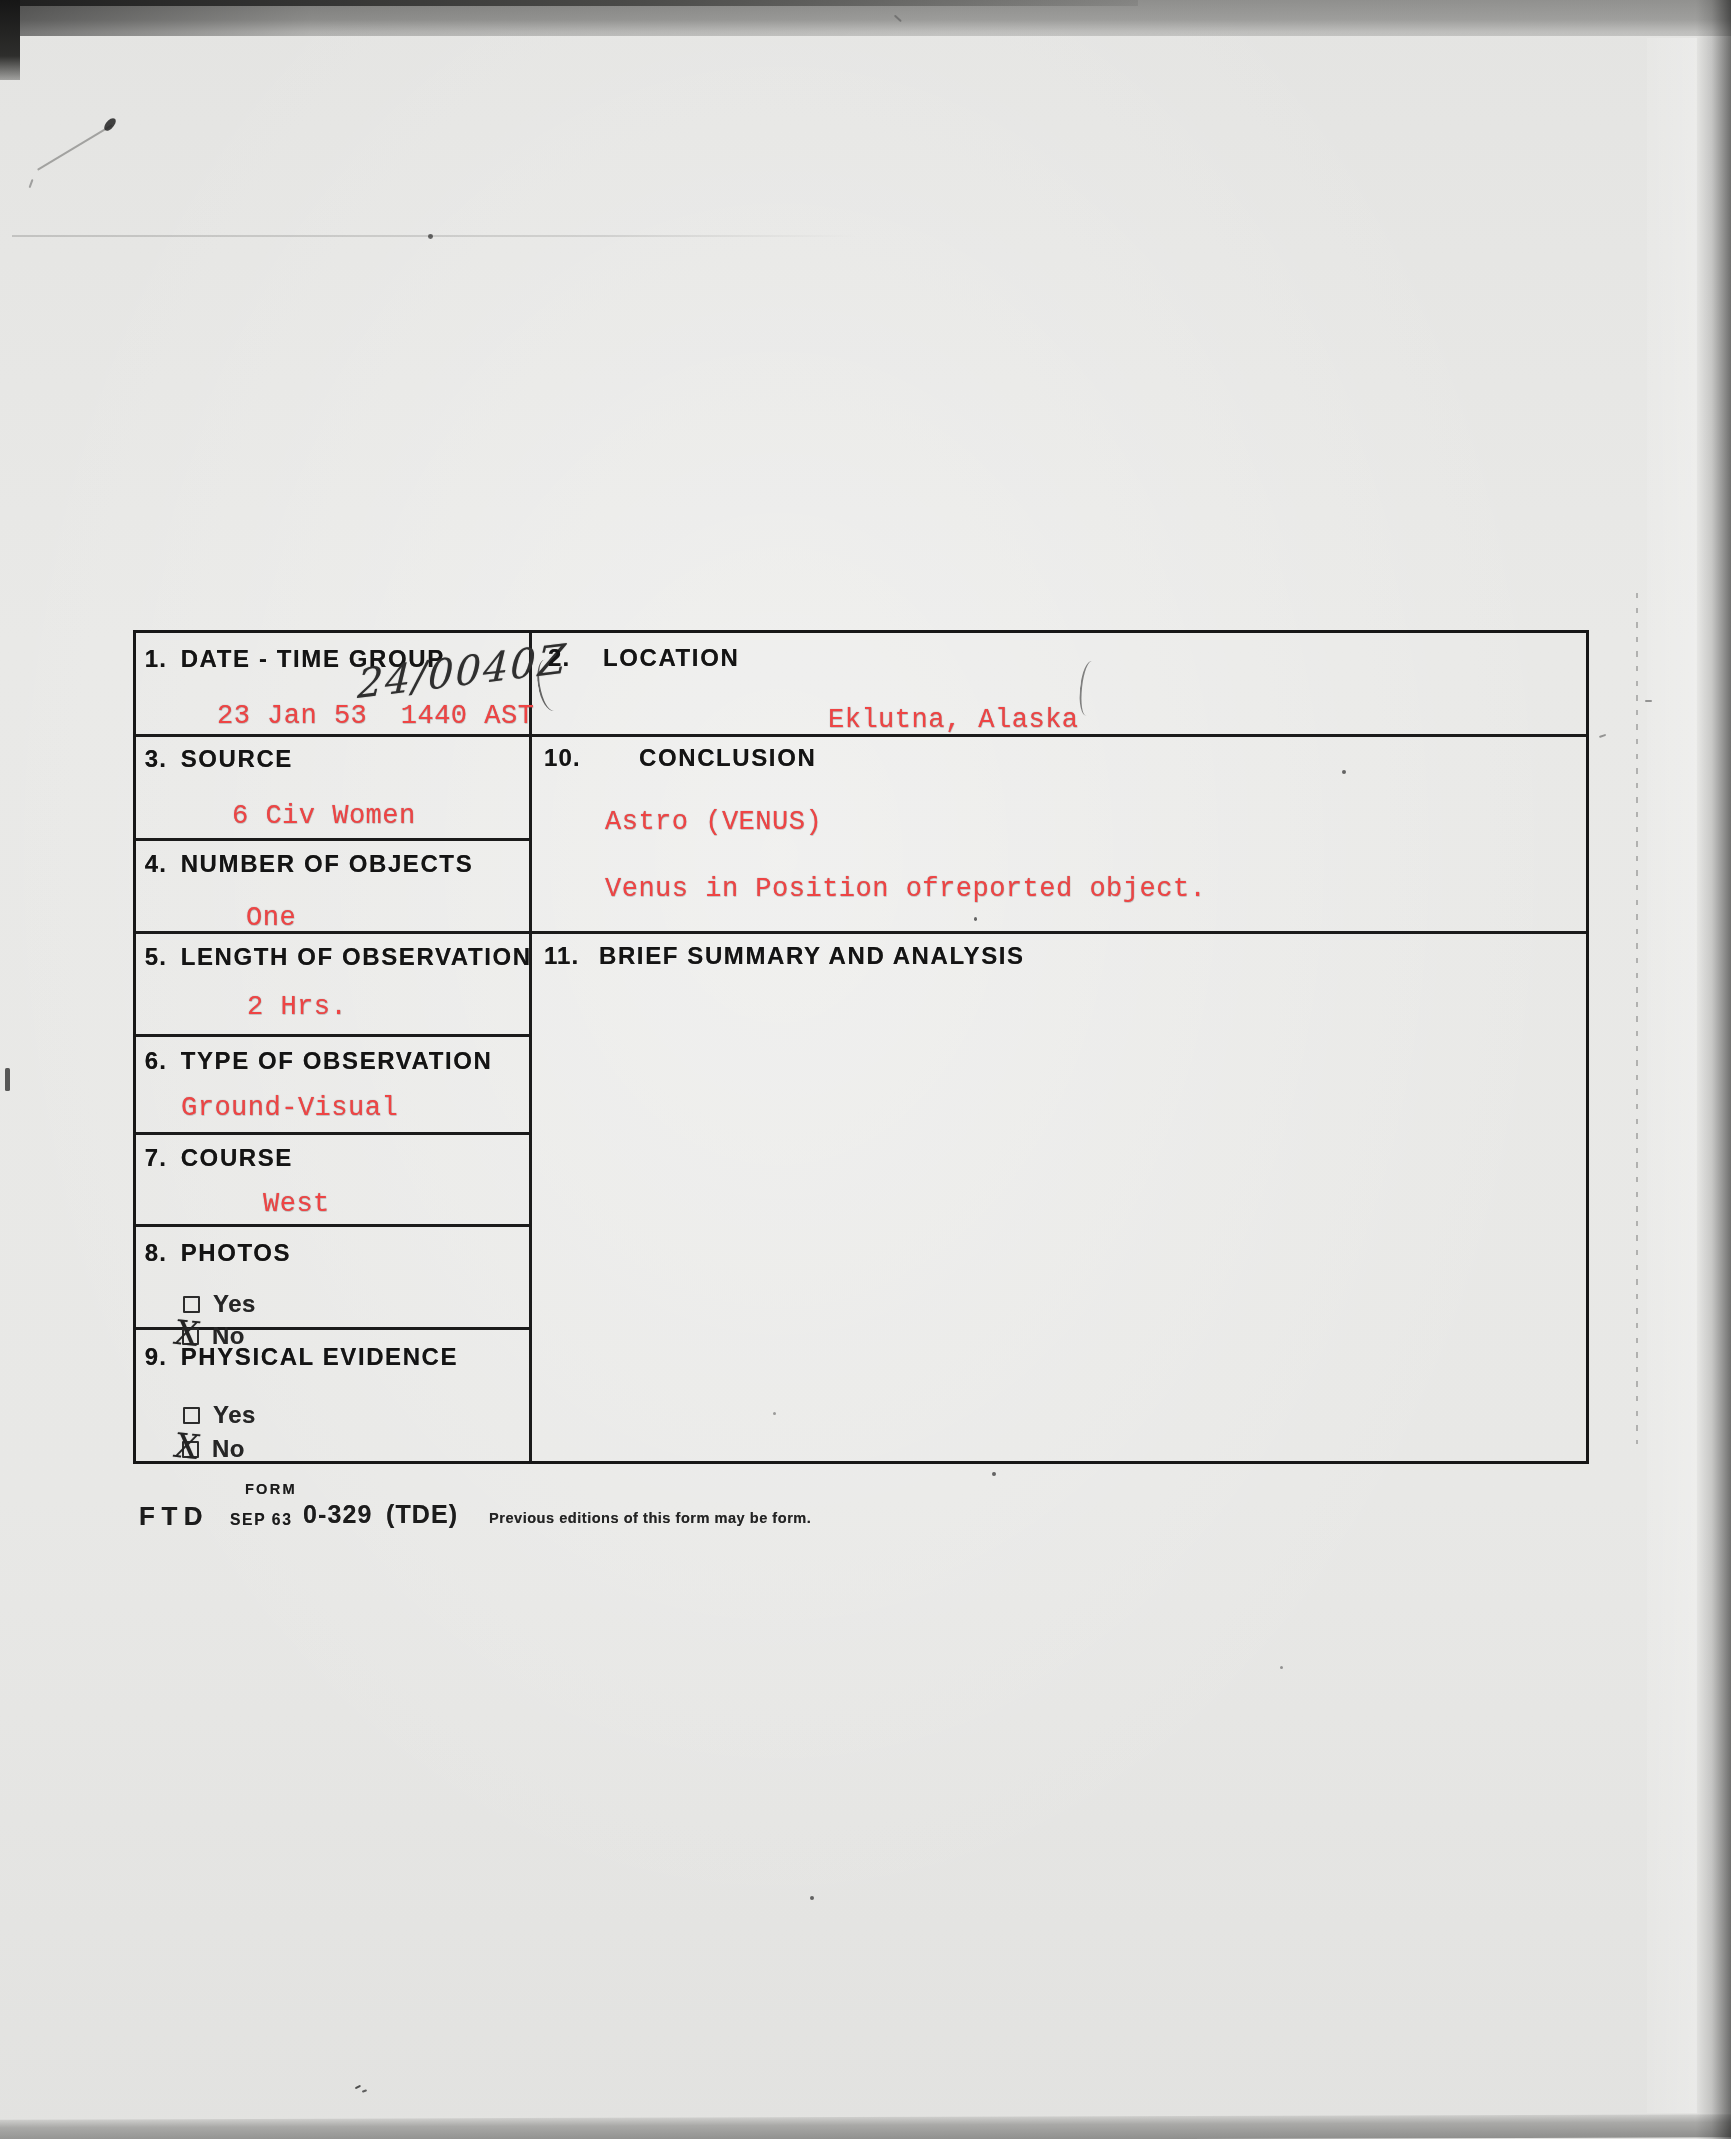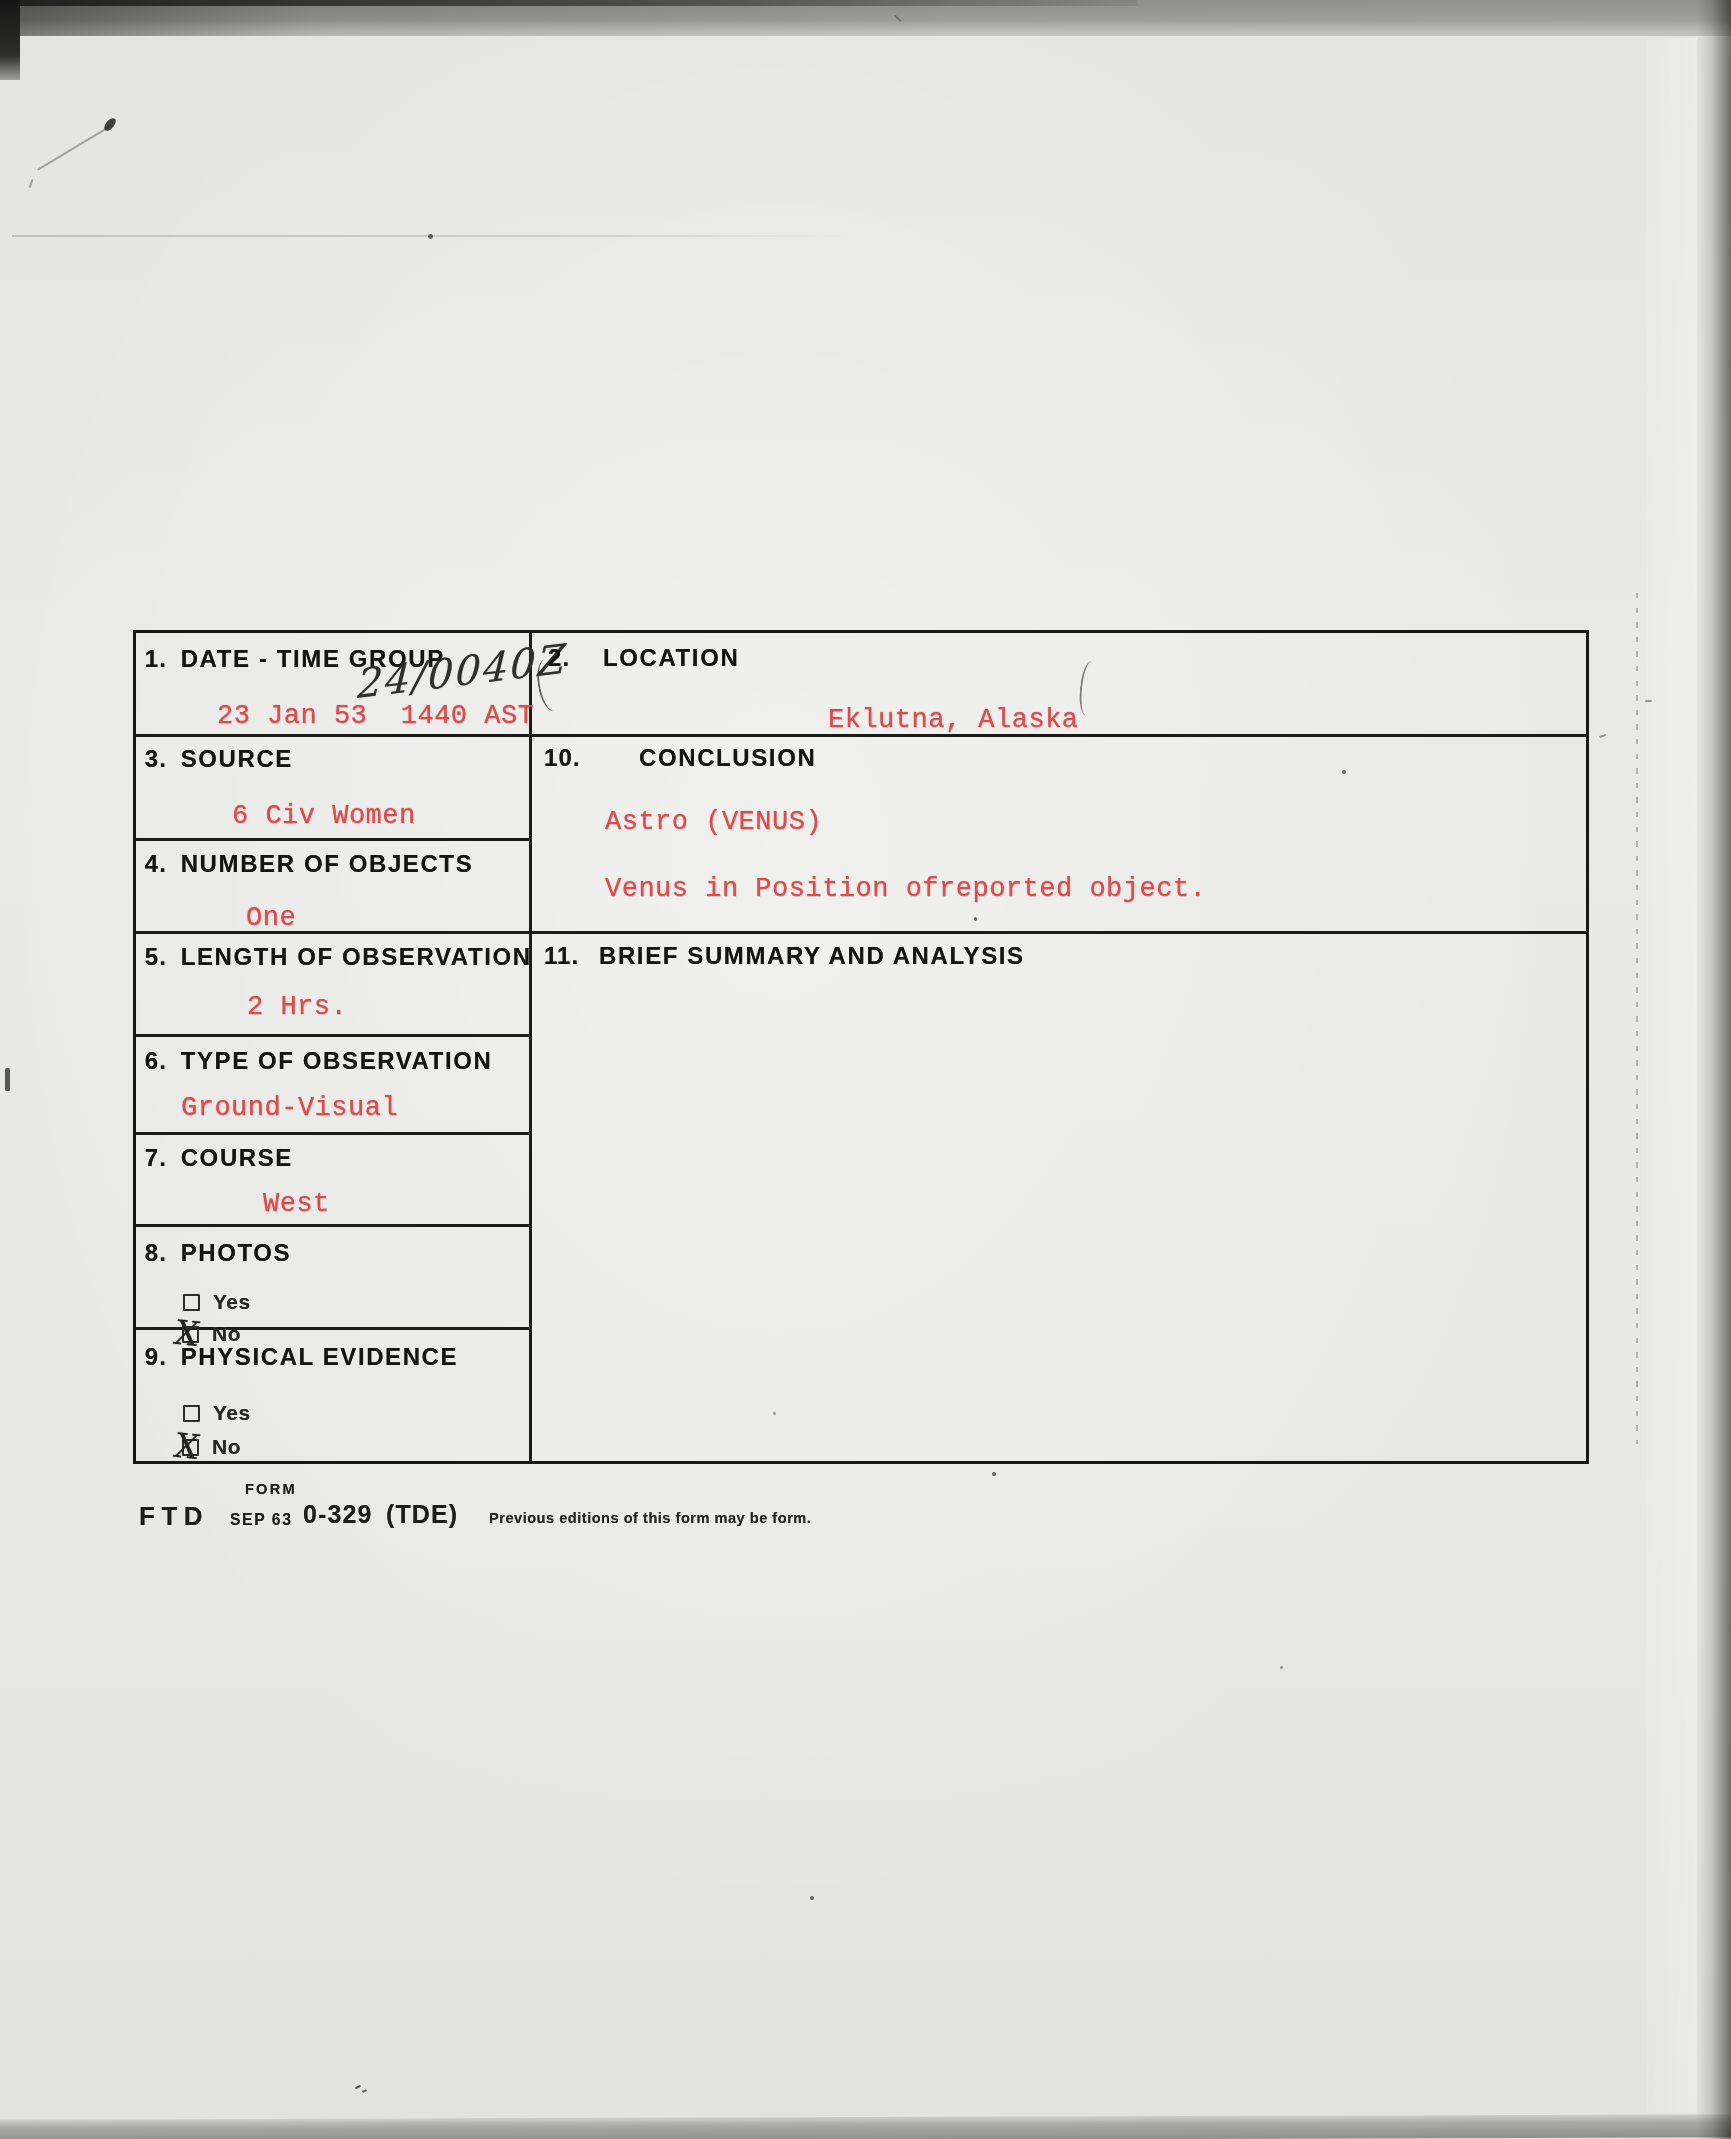--- a/index.html
+++ b/index.html
@@ -60,21 +60,21 @@
     line-height:35px;color:#3d3d3d;white-space:pre;letter-spacing:0.3px;
     text-shadow:0 0 1.1px rgba(70,70,70,.5), 0.5px 0.5px 0 rgba(70,70,70,.18);}
   
   .hand{position:absolute;font-family:"DejaVu Serif",serif;font-style:italic;font-size:40px;
     color:#2f2f2f;letter-spacing:2.2px;transform:rotate(-7deg) skewX(-10deg);
     text-shadow:0 0 1.1px rgba(40,40,40,.4);}
   .curl{position:absolute;border-left:2.7px solid rgba(55,55,55,.75);border-radius:50%/50%;}
   
   .chk-row{position:absolute;display:flex;align-items:center;gap:13px;}
   .chk-box{width:13px;height:13px;border:2.7px solid #2c2c2c;border-radius:1.1px;display:inline-block;}
-  .chk-lbl{font-weight:bold;font-size:21px;color:#262626;letter-spacing:0.5px;
+  .chk-lbl{font-weight:bold;font-size:24px;color:#262626;letter-spacing:0.5px;
     text-shadow:0 0 0.5px rgba(0,0,0,.45);}
   .x-mark{position:absolute;font-family:"DejaVu Serif",serif;font-size:34px;color:#232323;
     transform:rotate(6deg) skewX(-6deg);text-shadow:0 0 1.1px rgba(40,40,40,.4);}
   
   .ft{position:absolute;color:#1c1c1c;text-shadow:0 0 0.5px rgba(0,0,0,.5);}
   .ft-form{font-size:14.6px;font-weight:bold;letter-spacing:2.2px;}
   .ft-org{font-size:26px;font-weight:bold;letter-spacing:6.5px;}
   .ft-date{font-size:15.7px;font-weight:bold;letter-spacing:1.6px;}
   .ft-num{font-size:25px;font-weight:bold;letter-spacing:1.1px;}
   .ft-note{font-size:14.6px;font-weight:bold;letter-spacing:0.5px;color:#242424;}

